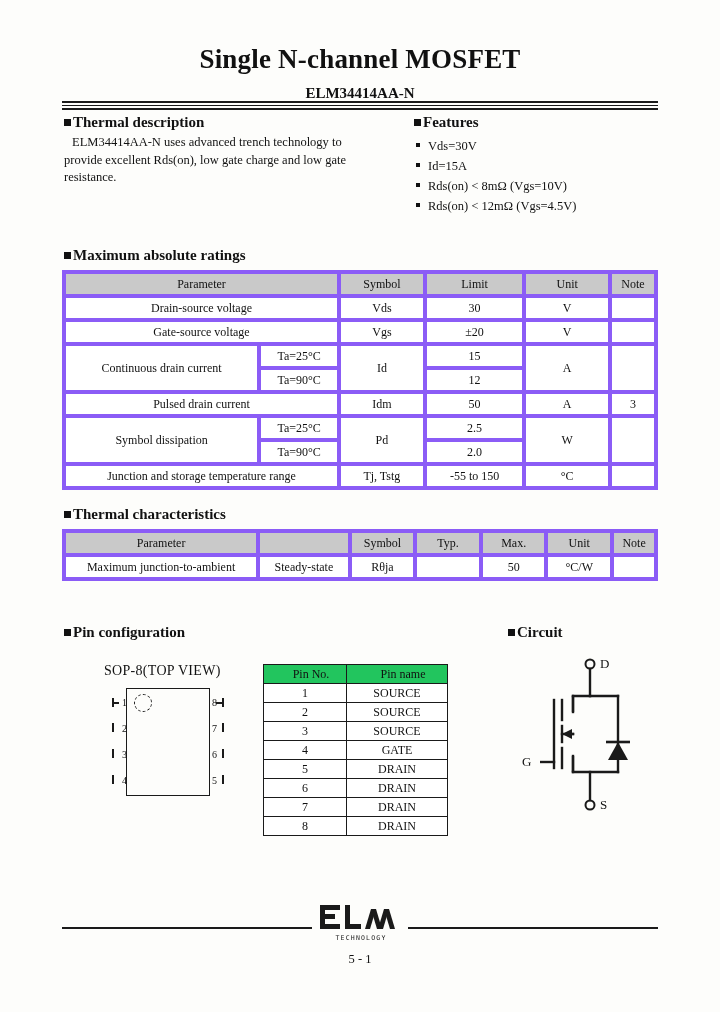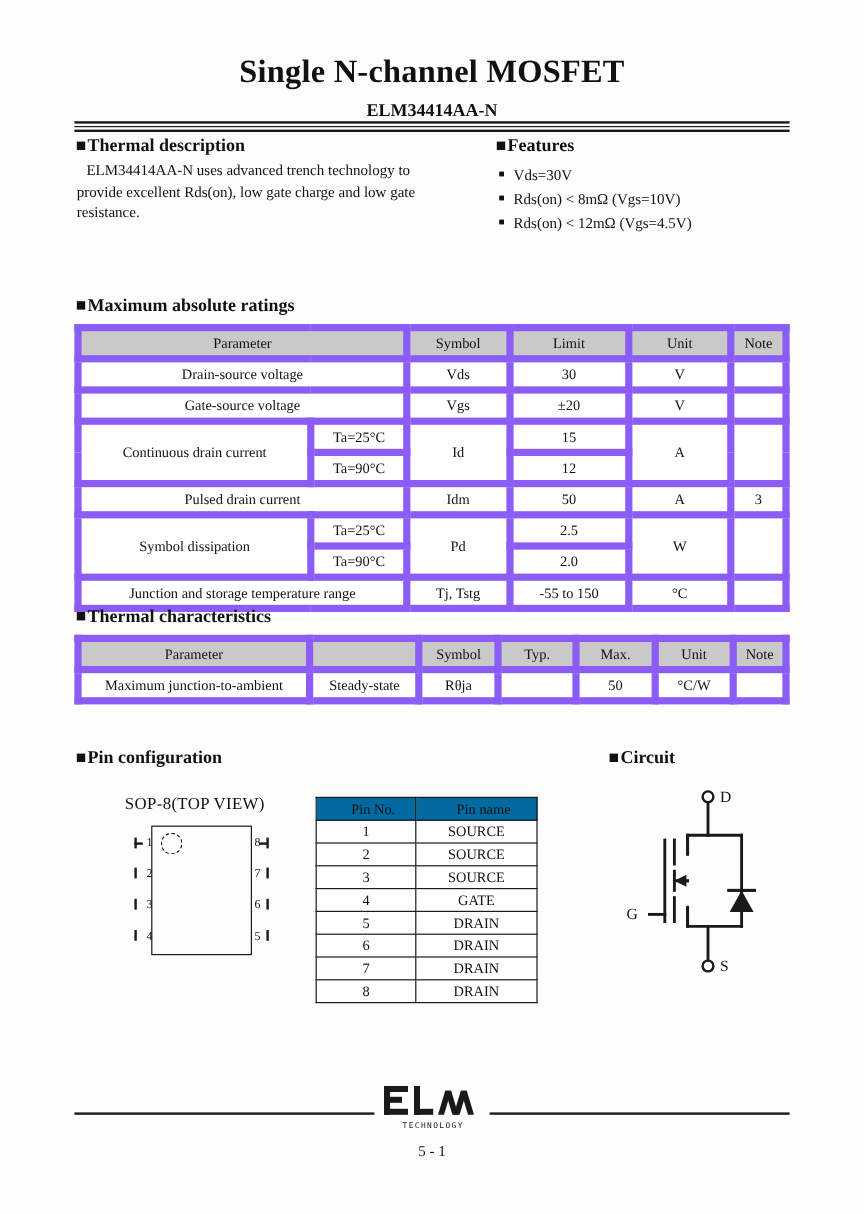--- a/index.html
+++ b/index.html
@@ -97,21 +97,21 @@
   }
 
   
   table.dt {
     position: absolute;
     border-collapse: collapse;
     font-size: 12px;
     background: #ffffff;
   }
   table.dt th, table.dt td {
-    border: 6px solid #8b5cf6;
+    border: 4px solid #8b5cf6;
     padding: 1px 3px;
     font-weight: normal;
     text-align: center;
     height: 18px;
     line-height: 15px;
   }
   table.dt th {
     background: #c9c9c9;
   }
   td.left, th.left {
@@ -172,21 +172,21 @@
     background: #fff;
   }
   table#pin-table th, table#pin-table td {
     border: 1px solid #1a1a1a;
     text-align: center;
     font-weight: normal;
     height: 18px;
     line-height: 16px;
     padding: 0 4px;
   }
-  table#pin-table th { background: #0369a1; padding-left: 16px; }
+  table#pin-table th { background: #22c55e; padding-left: 16px; }
   table#pin-table .c1 { width: 62px; }
   table#pin-table .c2 { width: 80px; }
 
   
   .circuit-draw {
     position: absolute;
     left: 540px; top: 650px;
     width: 130px; height: 170px;
   }
 
@@ -241,20 +241,21 @@
   <div class="sec-head" style="left:64px; top:114px;">
     <span class="sq"></span><span>Thermal description</span>
   </div>
   <div class="gd-body">ELM34414AA-N uses advanced trench technology to provide excellent Rds(on), low gate charge and low gate resistance.</div>
 
   <div class="sec-head" style="left:414px; top:114px;">
     <span class="sq"></span><span>Features</span>
   </div>
   <div class="features">
     <div class="feat-item"><span class="bullet"></span><span>Vds=30V</span></div>
+    <div class="feat-item"><span class="bullet"></span><span>Id=15A</span></div>
     <div class="feat-item"><span class="bullet"></span><span>Rds(on) &lt; 8mΩ (Vgs=10V)</span></div>
     <div class="feat-item"><span class="bullet"></span><span>Rds(on) &lt; 12mΩ (Vgs=4.5V)</span></div>
   </div>
 
   <div class="sec-head" style="left:64px; top:247px;">
     <span class="sq"></span><span>Maximum absolute ratings</span>
   </div>
 
   <table class="dt" id="ratings-table">
     <colgroup>

